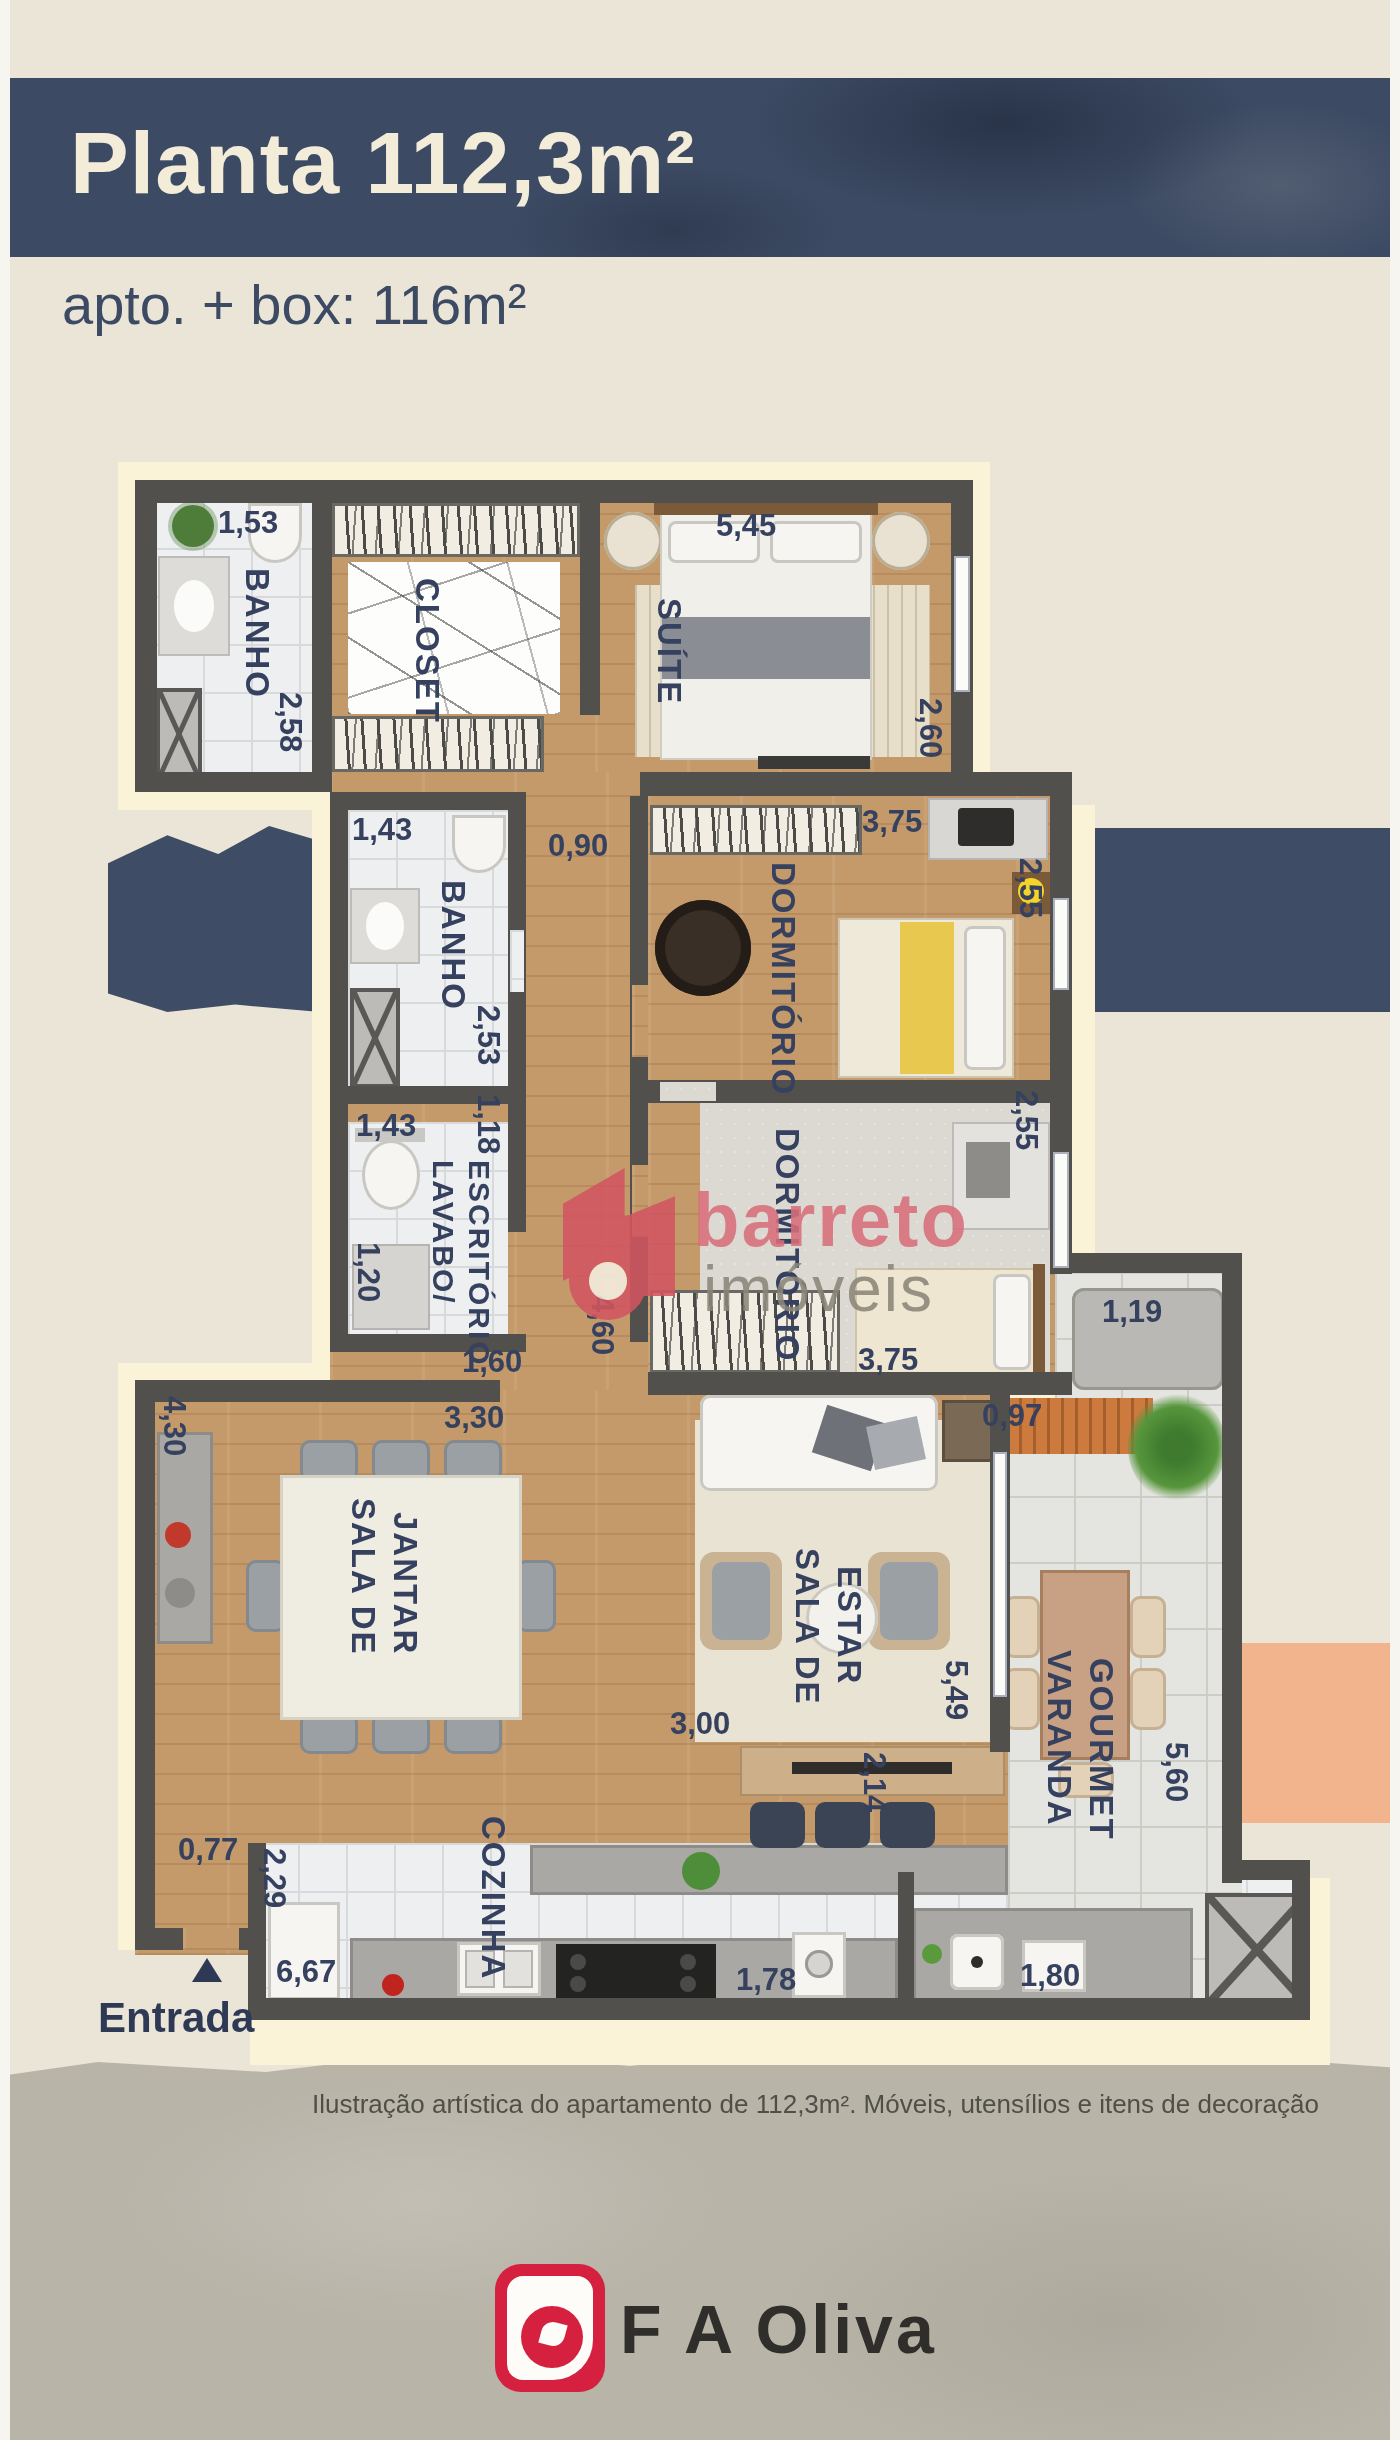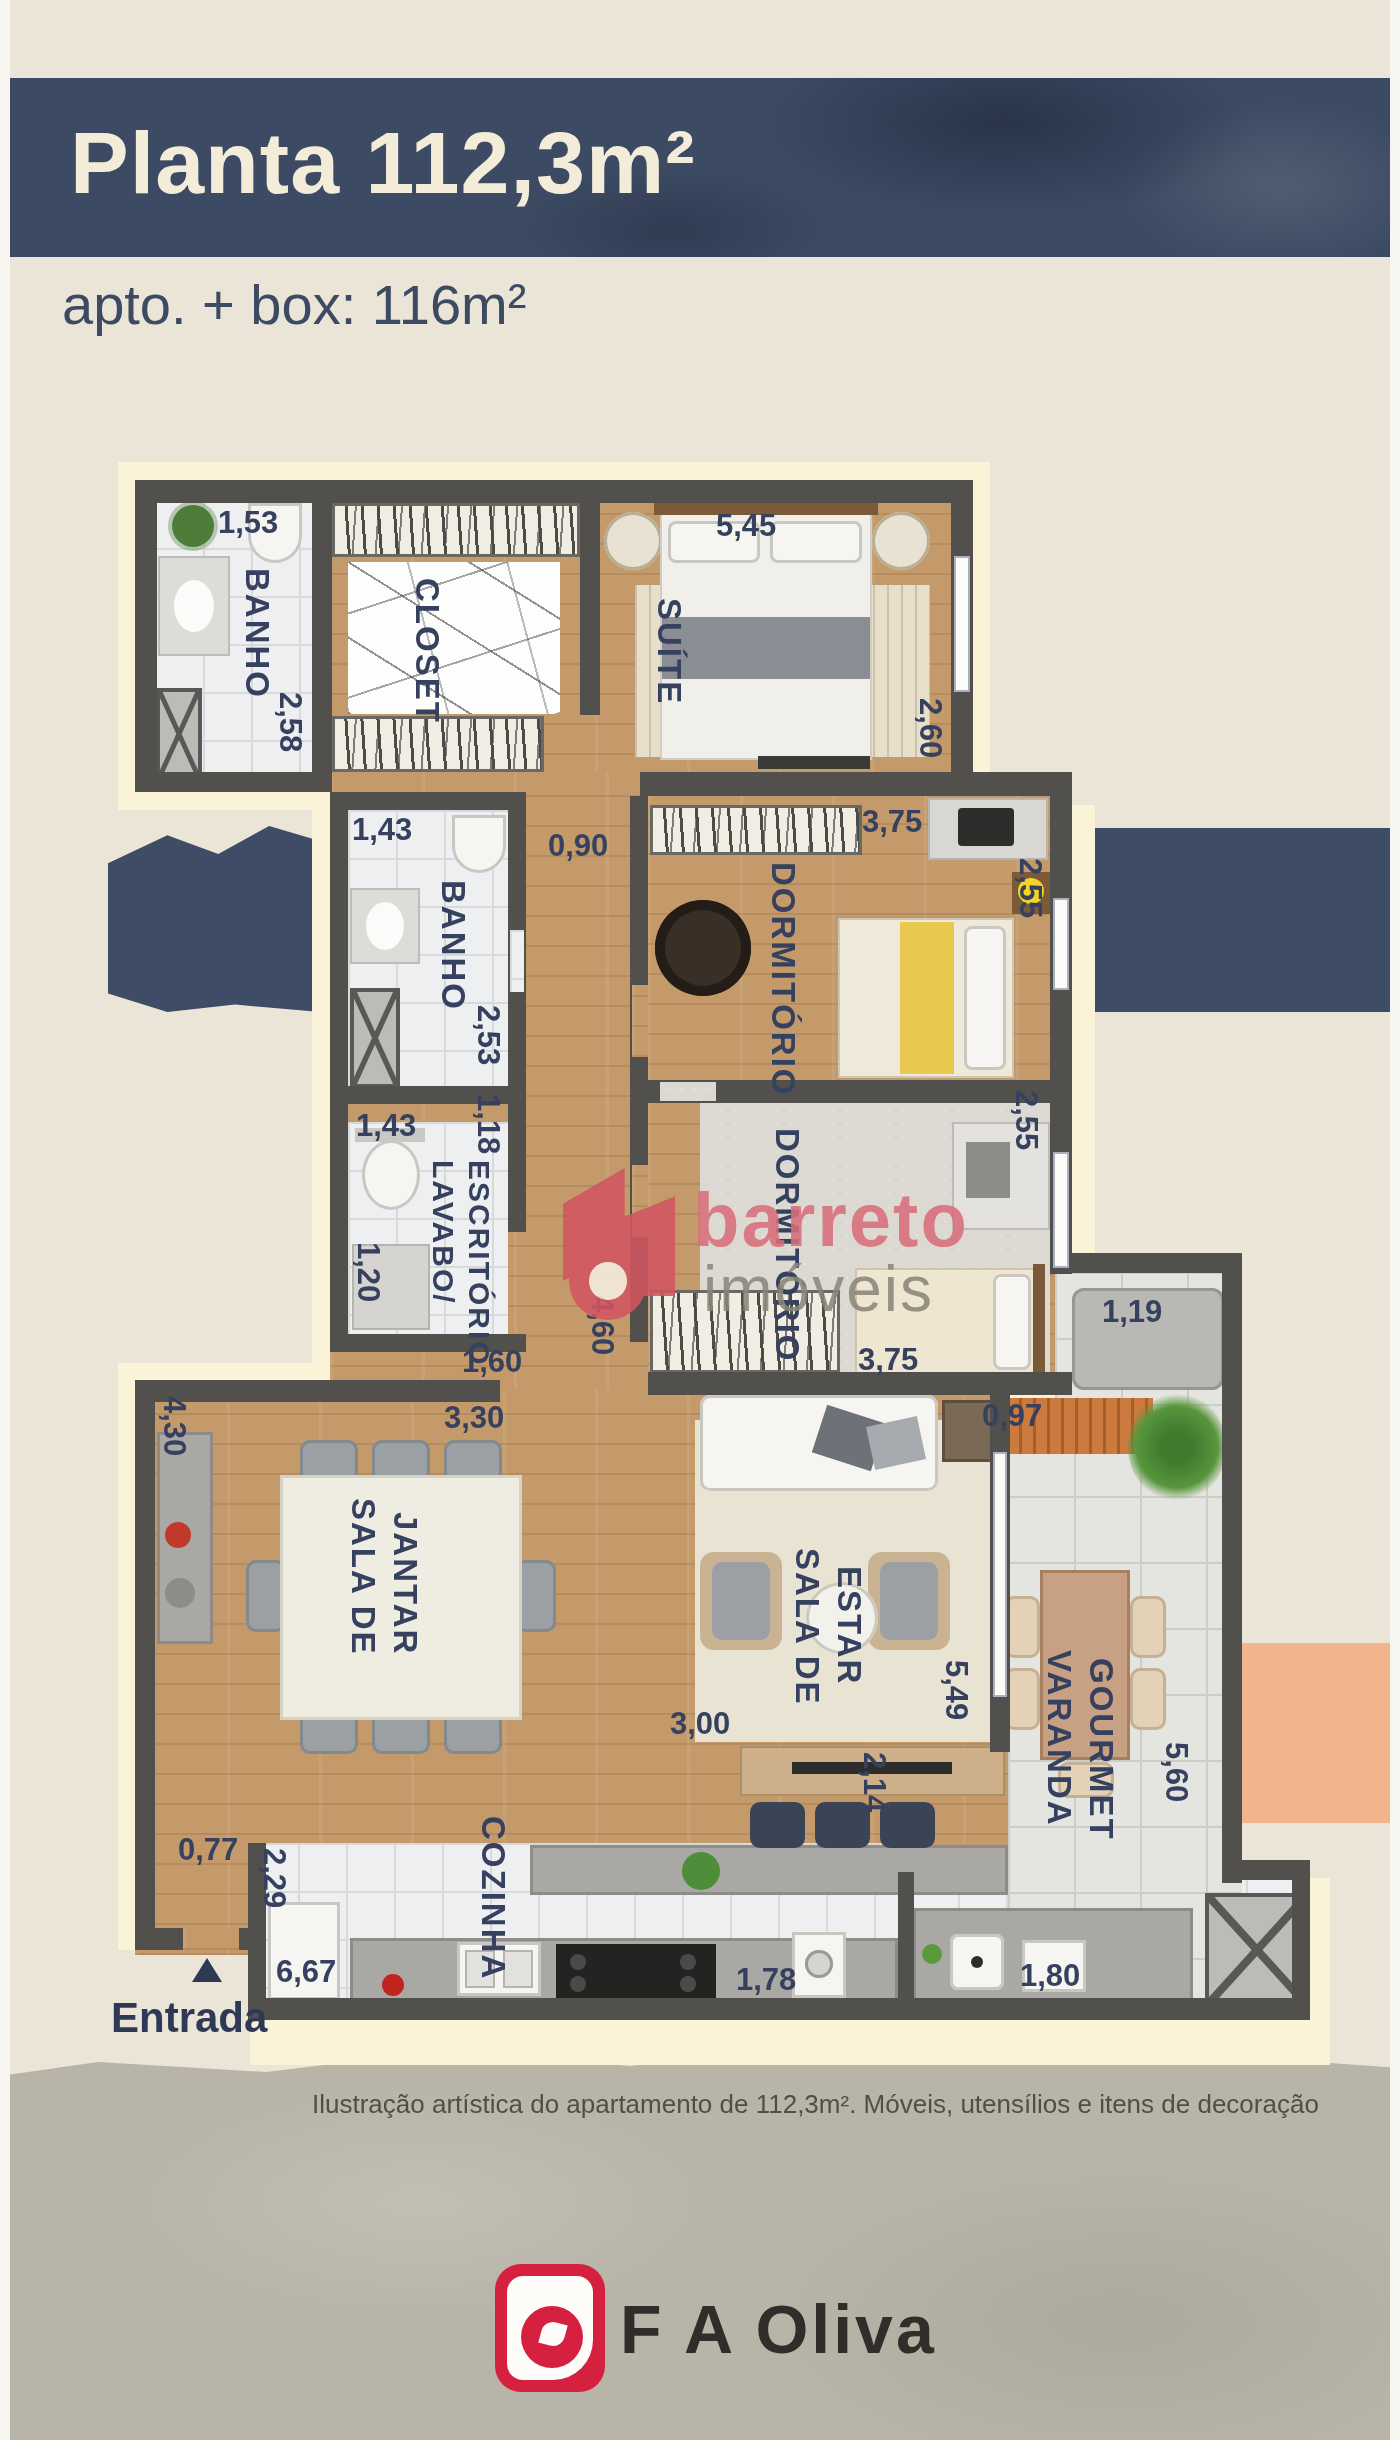--- a/index.html
+++ b/index.html
@@ -344,21 +344,21 @@
   </div>
 
   <div class="wm" style="left:555px;top:1150px;width:520px;height:190px;">
     <div class="wm-red" style="left:8px;top:18px;width:112px;height:128px;"></div>
     <div class="wm-circ" style="left:14px;top:92px;width:78px;height:78px;"></div>
     <div class="wm-text1" style="left:138px;top:26px;">barreto</div>
     <div class="wm-text2" style="left:148px;top:102px;">imóveis</div>
   </div>
 
   <div class="tri" style="left:192px;top:1958px;"></div>
-  <div class="entr" style="left:98px;top:1994px;margin-left:13px;">Entrada</div>
+  <div class="entr" style="left:98px;top:1994px;">Entrada</div>
 
   <div class="disc">
     <div>Ilustração artística do apartamento de 112,3m². Móveis, utensílios e itens de decoração</div>
   </div>
 
   <div class="fo-icon">
     <div class="fo-in">
       <div class="fo-c">
         <div class="fo-leaf"></div>
       </div>

